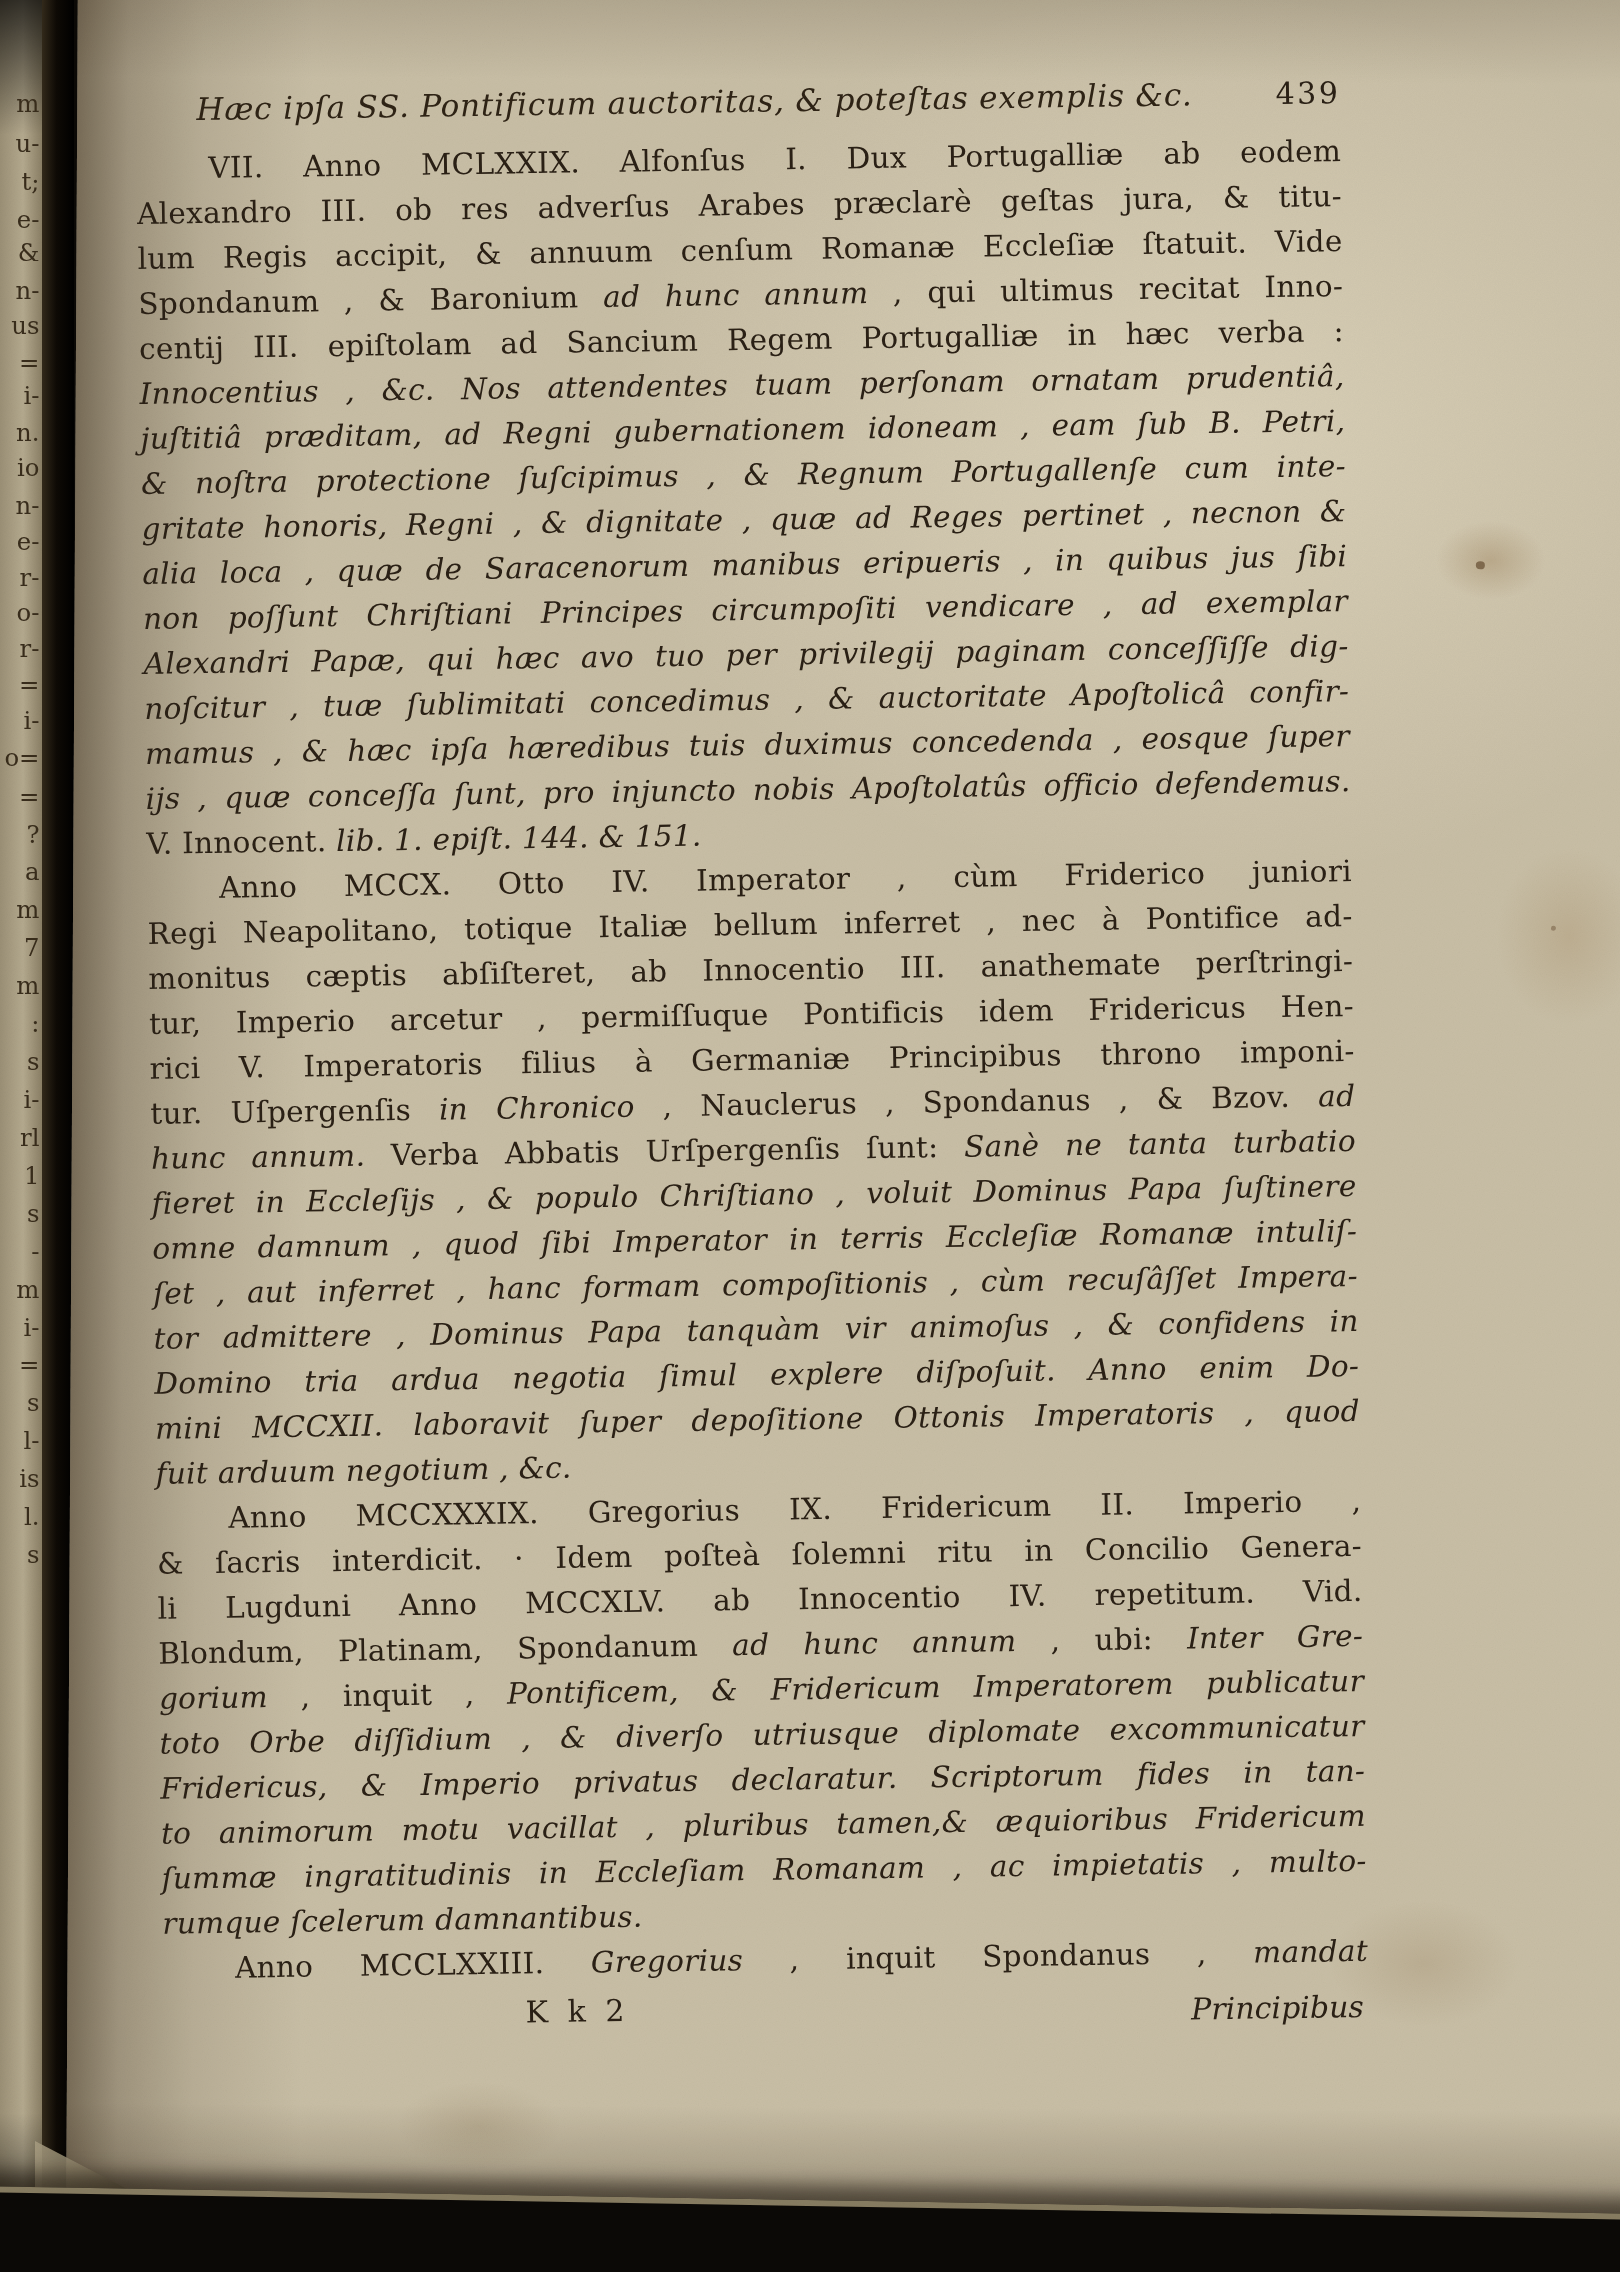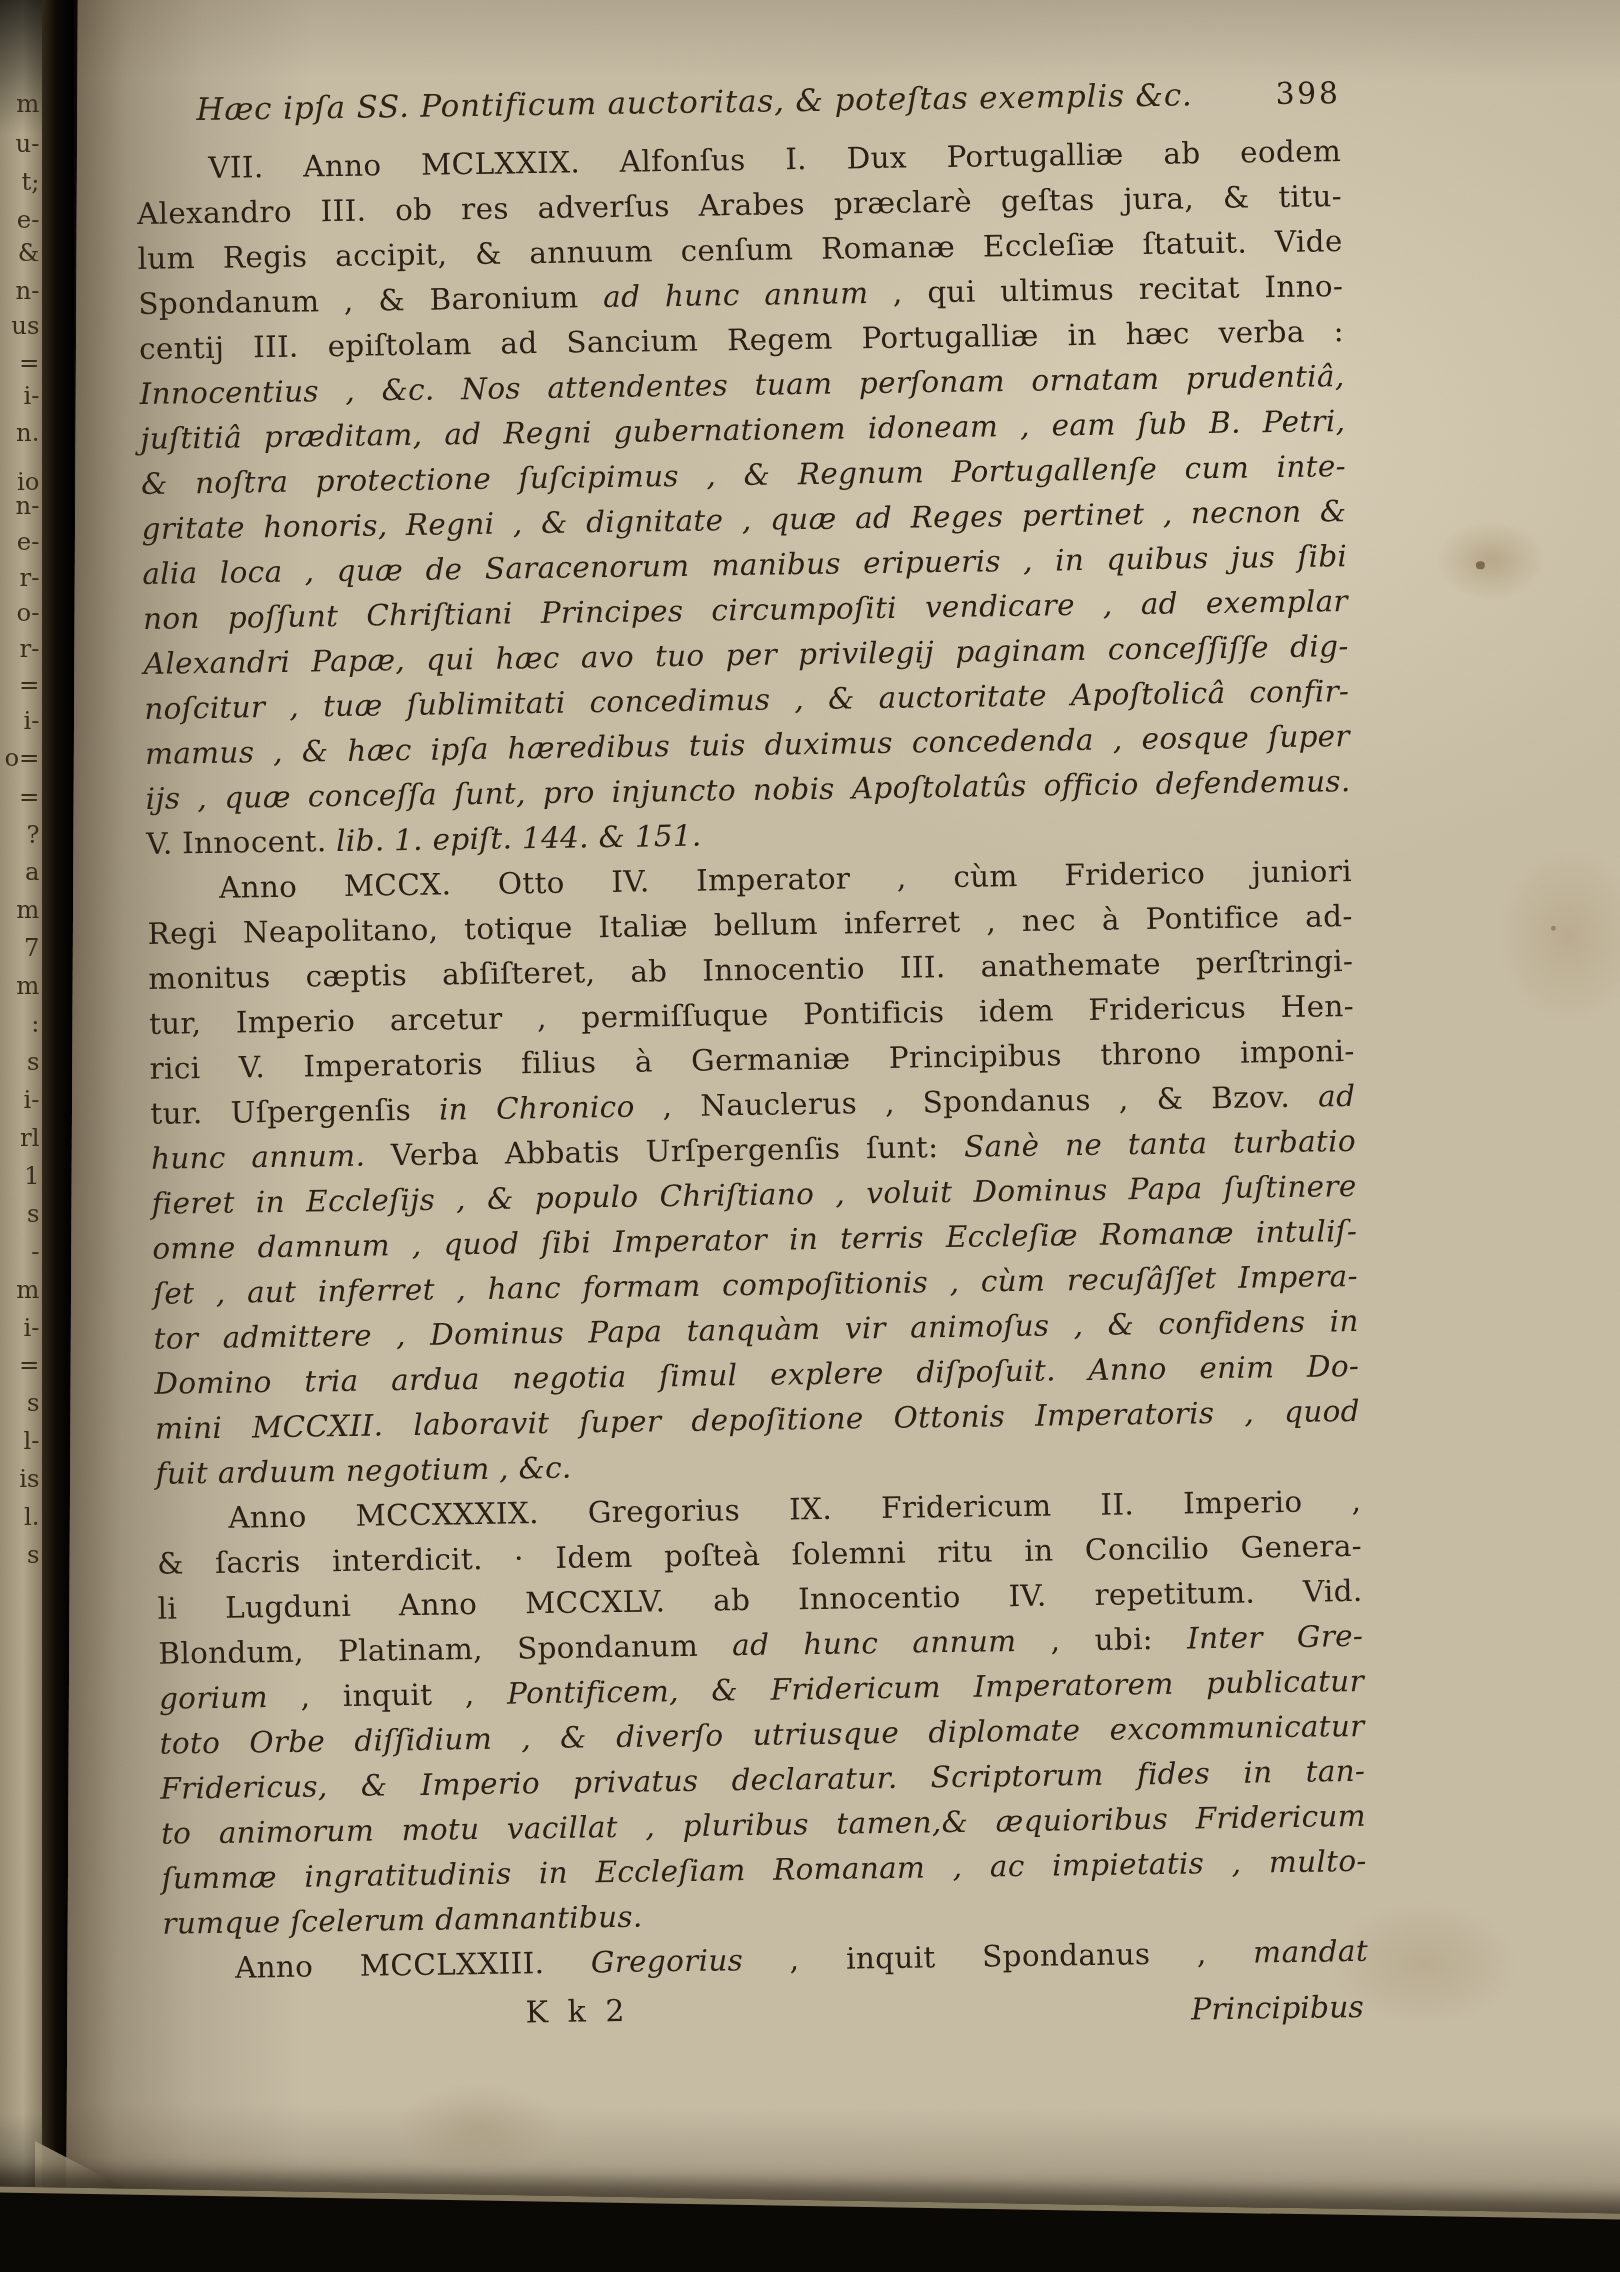--- a/index.html
+++ b/index.html
@@ -106,21 +106,21 @@
         <span class="fragment" style="top: 91px;">m</span>
         <span class="fragment" style="top: 131px;">u-</span>
         <span class="fragment" style="top: 169px;">t;</span>
         <span class="fragment" style="top: 207px;">e-</span>
         <span class="fragment" style="top: 240px;">&amp;</span>
         <span class="fragment" style="top: 278px;">n-</span>
         <span class="fragment" style="top: 313px;">us</span>
         <span class="fragment" style="top: 350px;">=</span>
         <span class="fragment" style="top: 383px;">i-</span>
         <span class="fragment" style="top: 420px;">n.</span>
-        <span class="fragment" style="top: 469px;">io</span>
+        <span class="fragment" style="top: 455px;">io</span>
         <span class="fragment" style="top: 493px;">n-</span>
         <span class="fragment" style="top: 529px;">e-</span>
         <span class="fragment" style="top: 565px;">r-</span>
         <span class="fragment" style="top: 600px;">o-</span>
         <span class="fragment" style="top: 636px;">r-</span>
         <span class="fragment" style="top: 672px;">=</span>
         <span class="fragment" style="top: 708px;">i-</span>
         <span class="fragment" style="top: 745px;">o=</span>
         <span class="fragment" style="top: 784px;">=</span>
         <span class="fragment" style="top: 822px;">?</span>
@@ -154,21 +154,21 @@
     <div class="stain s3"></div>
     <div class="stain s4"></div>
     <div class="fox f1"></div>
 
     <div class="fox f3"></div>
   </div>
 
   <div class="text-block">
     <div class="header">
       <span class="title">Hæc ipſa SS. Pontificum auctoritas, &amp; poteſtas exemplis &amp;c.</span>
-      <span class="page-number">398</span>
+      <span class="page-number">439</span>
     </div>
 
     <div>
         <div>
           <div class="line first"><span class="r">VII.  Anno MCLXXIX. Alfonſus I. Dux Portugalliæ ab eodem</span></div>
           <div class="line"><span class="r">Alexandro III. ob res adverſus  Arabes præclarè geſtas jura, &amp; titu-</span></div>
           <div class="line"><span class="r">lum Regis accipit, &amp; annuum cenſum Romanæ Eccleſiæ ſtatuit. Vide</span></div>
           <div class="line"><span class="r">Spondanum , &amp; Baronium </span><span class="i">ad hunc annum</span><span class="r"> , qui ultimus recitat Inno-</span></div>
           <div class="line"><span class="r">centij III. epiſtolam ad Sancium Regem Portugalliæ in hæc verba  :</span></div>
           <div class="line"><span class="i">Innocentius , &amp;c.  Nos attendentes tuam perſonam ornatam prudentiâ,</span></div>

